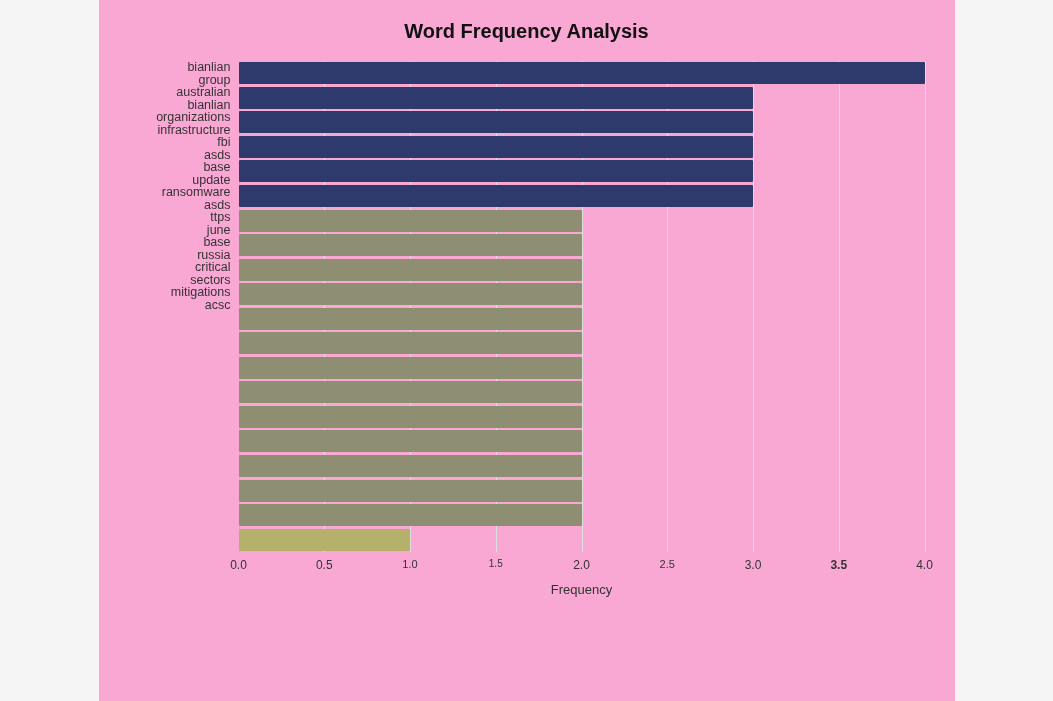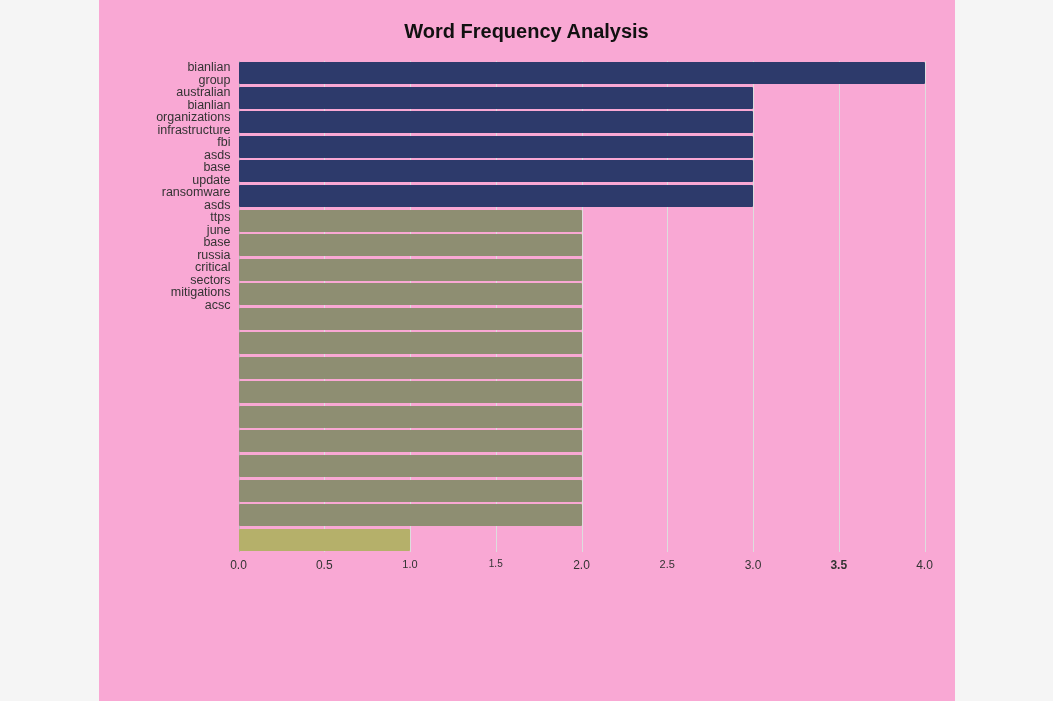--- a/index.html
+++ b/index.html
@@ -183,15 +183,16 @@
           <span style="position: absolute; left: 0%; transform: translateX(-50%); font-size: 12px; color: rgb(51, 51, 51);">0.0</span>
           <span style="position: absolute; left: 12.5%; transform: translateX(-50%); font-size: 12px; color: rgb(51, 51, 51);">0.5</span>
           <span style="position: absolute; left: 25%; transform: translateX(-50%); font-size: 11px; color: rgb(51, 51, 51);">1.0</span>
           <span style="position: absolute; left: 37.5%; transform: translateX(-50%); font-size: 10px; color: rgb(51, 51, 51);">1.5</span>
           <span style="position: absolute; left: 50%; transform: translateX(-50%); font-size: 12px; color: rgb(51, 51, 51);">2.0</span>
           <span style="position: absolute; left: 62.5%; transform: translateX(-50%); font-size: 11px; color: rgb(51, 51, 51);">2.5</span>
           <span style="position: absolute; left: 75%; transform: translateX(-50%); font-size: 12px; color: rgb(51, 51, 51);">3.0</span>
           <span style="position: absolute; left: 87.5%; transform: translateX(-50%); font-size: 12px; color: rgb(51, 51, 51); font-weight: bold;">3.5</span>
           <span style="position: absolute; left: 100%; transform: translateX(-50%); font-size: 12px; color: rgb(51, 51, 51);">4.0</span>
         </div>
+      <div class="x-axis-title">Frequency</div>
     </div>
   </div>
 </div>
 
 </body></html>

